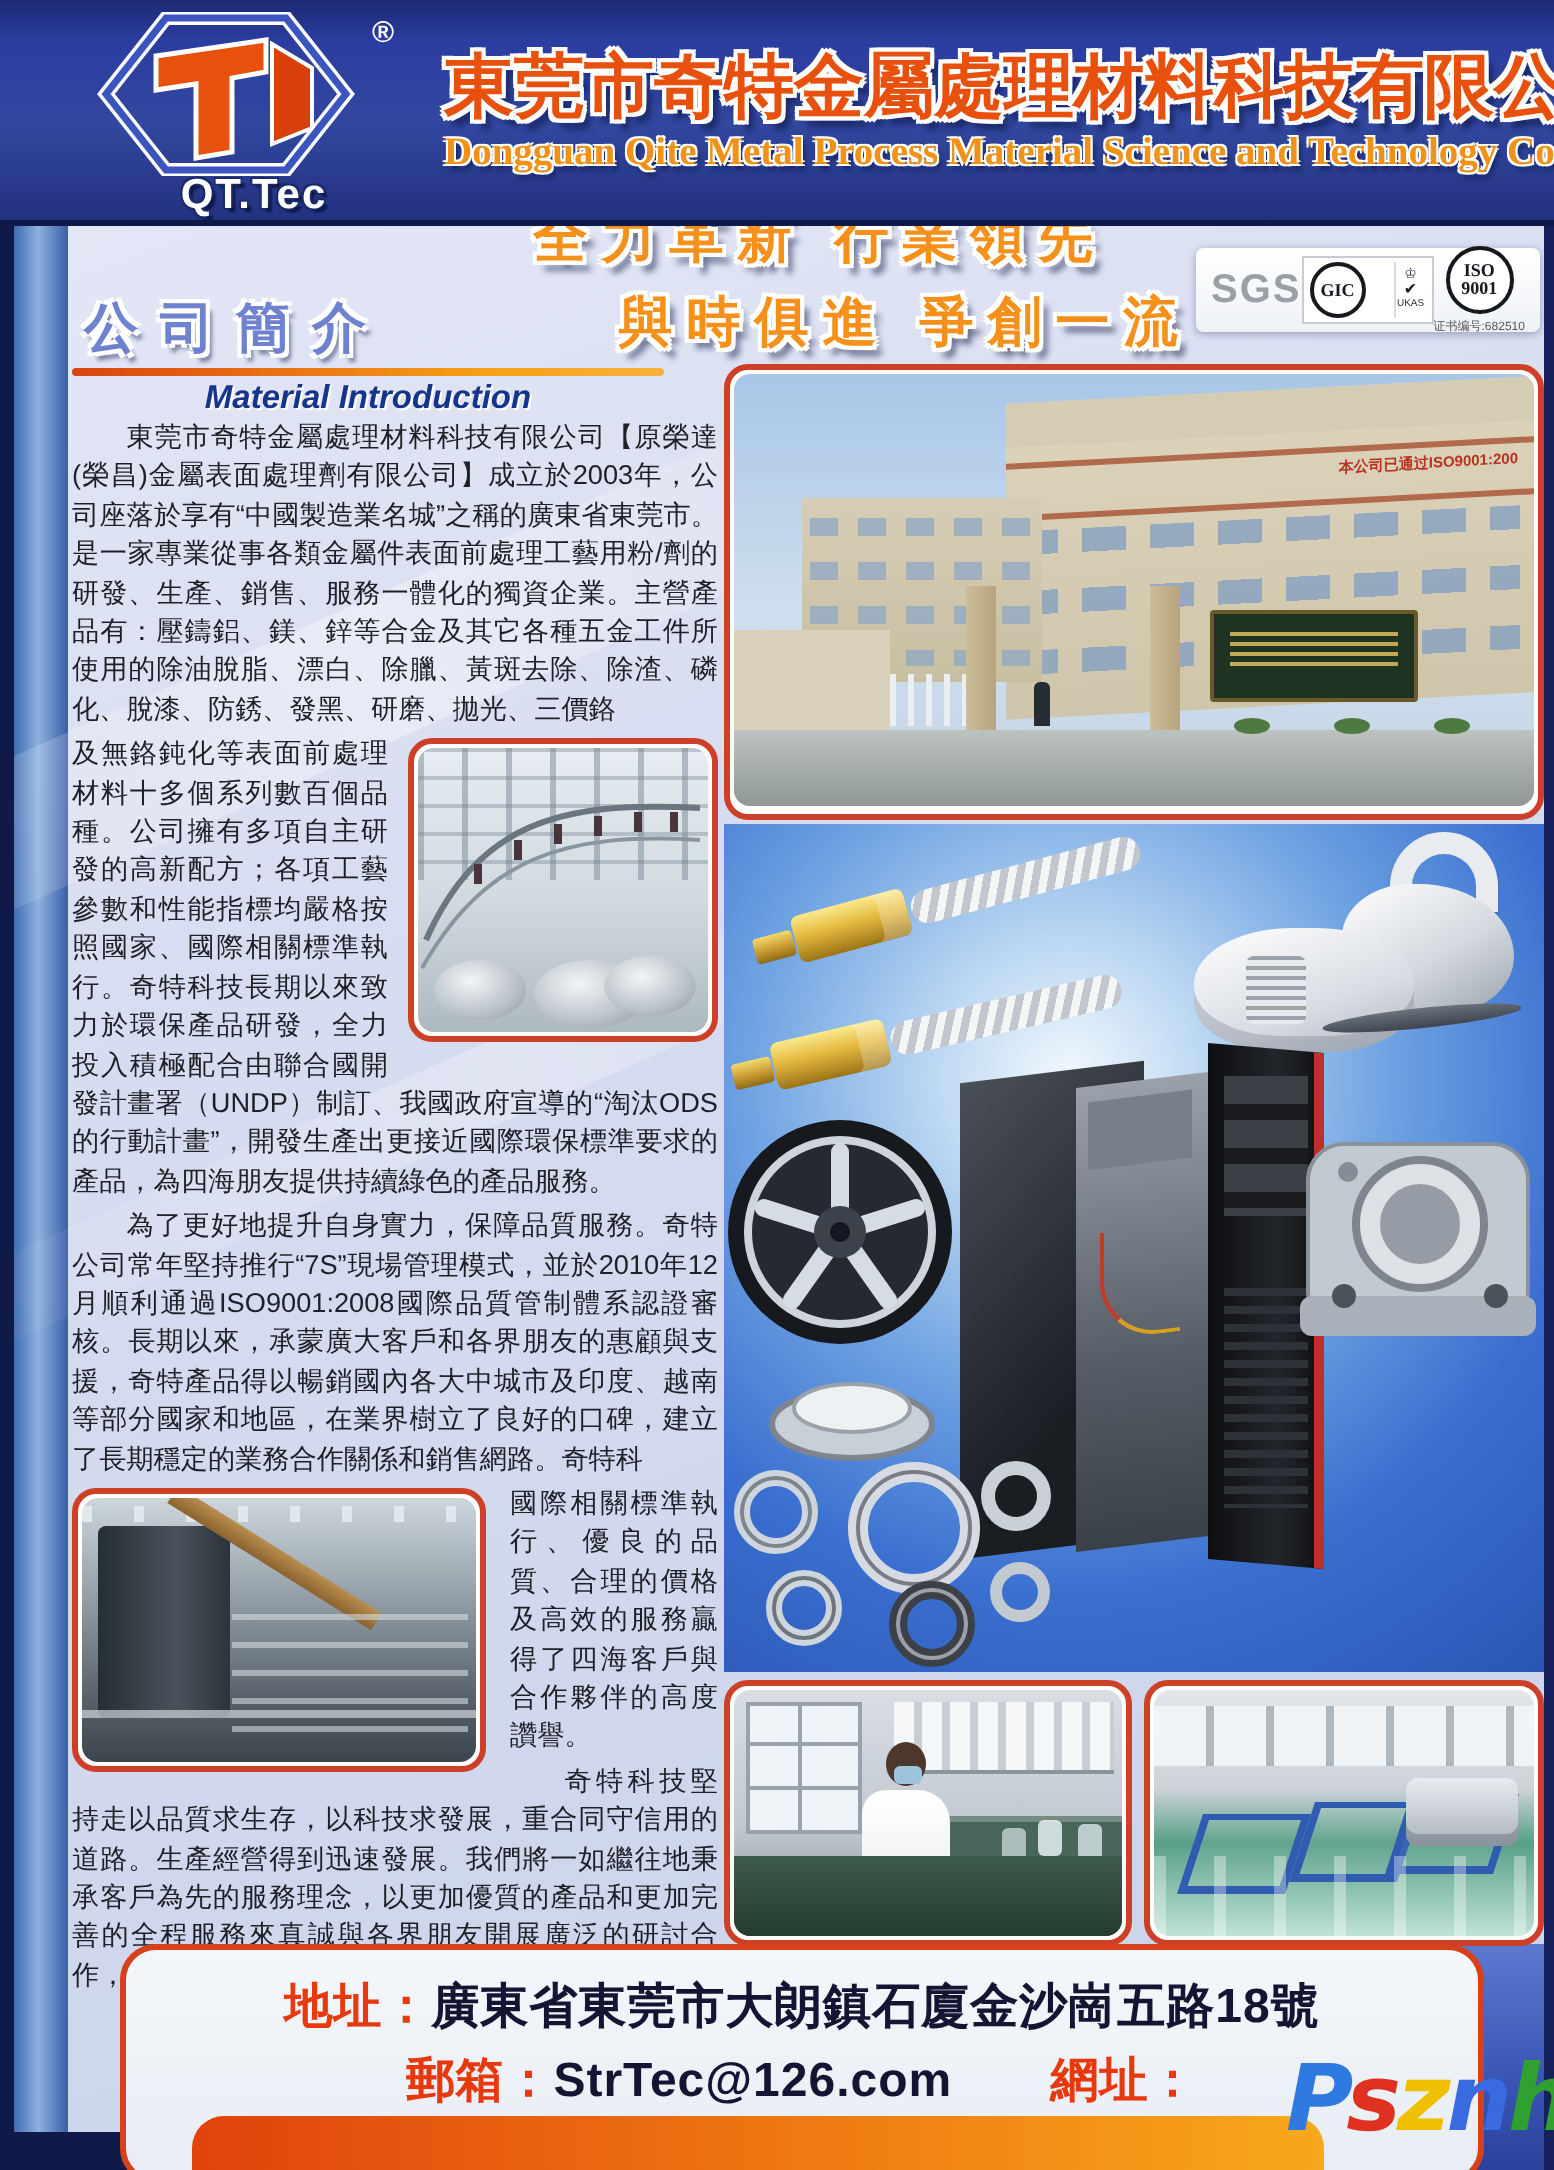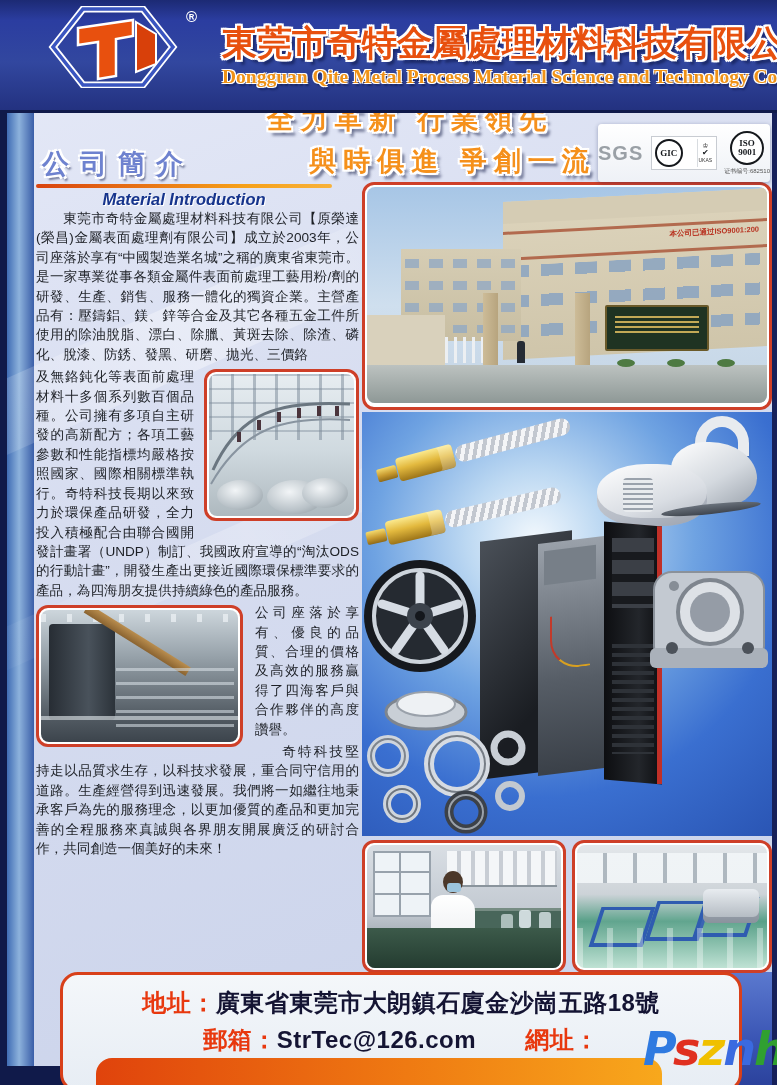--- a/index.html
+++ b/index.html
@@ -35,23 +35,23 @@
               font-size:19.5px; font-weight:bold; color:#ef9217; white-space:nowrap;
               text-shadow:-1px -1px 0 #fff,1px -1px 0 #fff,-1px 1px 0 #fff,1px 1px 0 #fff,2px 3px 2px rgba(8,16,60,.55); }
 
   
   .slogan { position:absolute; left:175px; top:101px; width:470px; z-index:4; font-weight:900;
             color:#f5901b; font-size:27px; letter-spacing:7px; }
   .slogan .sl1 { text-align:center; }
   .slogan .sl2 { text-align:center; padding-left:85px; margin-top:6px; }
 
   
-  .certs { position:absolute; left:598px; top:124px; width:172px; height:58px; z-index:4;
+  .certs { position:absolute; left:598px; top:124px; width:172px; height:42px; z-index:4;
            background:linear-gradient(180deg,#ffffff,#eef1f6); border-radius:4px;
-           box-shadow:0 1px 4px rgba(20,30,80,.35); display:flex; align-items:center; justify-content:space-between; }
+           box-shadow:0 1px 4px rgba(20,30,80,.35); display:flex; align-items:center; justify-content:center; }
   .sgs { color:#9aa0a6; font-weight:900; font-size:20px; letter-spacing:1px; }
   .gic-wrap { display:flex; align-items:center; gap:14px; border:1px solid #c8ccd2; padding:2px 3px; background:#fff; }
   .gic-circle { width:28px; height:28px; border:2.5px solid #15181c; border-radius:50%;
                 display:flex; align-items:center; justify-content:center;
                 font-size:9px; font-weight:900; color:#15181c; font-family:"Liberation Serif",serif; }
   .ukas-box { width:16px; height:28px; display:flex; flex-direction:column; align-items:center; justify-content:center;
               font-size:5px; color:#333; border-left:1px solid #d8dce0; }
   .ukas-box .crown { font-size:7px; line-height:6px; } .ukas-box .check { color:#15181c; font-size:8px; line-height:8px; }
   .iso-wrap { display:flex; flex-direction:column; align-items:center; }
   .iso-circle { width:34px; height:34px; border:2px solid #15181c; border-radius:50%; background:#fff;
@@ -238,20 +238,21 @@
 
   <div class="header">
     <div class="logo">
       <svg width="150" height="82" viewBox="0 0 150 82">
         <polygon points="45,3 105,3 135,41 105,79 45,79 15,41" fill="none" stroke="#ffffff" stroke-width="7"></polygon>
         <polygon points="45,3 105,3 135,41 105,79 45,79 15,41" fill="none" stroke="#3a55c0" stroke-width="3.5"></polygon>
         <polygon points="40,22 95,14 95,30 78,33 78,70 60,73 60,36 40,39" fill="#e8500e" stroke="#fff" stroke-width="2.5"></polygon>
         <polygon points="98,16 118,28 118,58 98,66" fill="#d8400a" stroke="#fff" stroke-width="2"></polygon>
       </svg>
       <span class="logo-reg">®</span>
+      <div class="logo-text">QT.Tec</div>
     </div>
     <div class="cname-zh outline-w">東莞市奇特金屬處理材料科技有限公司</div>
     <div class="cname-en">Dongguan Qite Metal Process Material Science and Technology Co.,Ltd.</div>
   </div>
 
   <div class="slogan">
     <div class="sl1 outline-w">全力革新 行業領先</div>
     <div class="sl2 outline-w">與時俱進 爭創一流</div>
   </div>
 
@@ -296,31 +297,32 @@
                 <rect x="126" y="32" width="4" height="10"></rect>
             </g>
           </svg>
           <span class="tank t1" style="display:block;"></span>
           <span class="tank t2" style="display:block;"></span>
           <span class="tank t3" style="display:block;"></span>
         </span>
       </span>
       <span>及無鉻鈍化等表面前處理材料十多個系列數百個品種。公司擁有多項自主研發的高新配方；各項工藝參數和性能指標均嚴格按照國家、國際相關標準執行。奇特科技長期以來致力於環保產品研發，全力投入積極配合由聯合國開發計畫署（UNDP）制訂、我國政府宣導的“淘汰ODS的行動計畫”，開發生產出更接近國際環保標準要求的產品，為四海朋友提供持續綠色的產品服務。</span>
     </p>
+    <p class="indent">為了更好地提升自身實力，保障品質服務。奇特公司常年堅持推行“7S”現場管理模式，並於2010年12月順利通過ISO9001:2008國際品質管制體系認證審核。長期以來，承蒙廣大客戶和各界朋友的惠顧與支援，奇特產品得以暢銷國內各大中城市及印度、越南等部分國家和地區，在業界樹立了良好的口碑，建立了長期穩定的業務合作關係和銷售網路。奇特科</p>
     <p>
       <span class="frame float-l" style="display:block;">
         <span class="ph ph-fact" style="display:block;height:132px;">
           <span class="lights" style="display:block;"></span>
           <span class="machine" style="display:block;"></span>
           <span class="pipe" style="display:block;"></span>
           <span class="rack" style="display:block;"></span>
           <span class="rail" style="display:block;"></span>
         </span>
       </span>
-      <span>公司座落於享有、優良的品質、合理的價格及高效的服務贏得了四海客戶與合作夥伴的高度讚譽。</span>
+      <span>國際相關標準執行、優良的品質、合理的價格及高效的服務贏得了四海客戶與合作夥伴的高度讚譽。</span>
     </p>
     <p class="indent">奇特科技堅持走以品質求生存，以科技求發展，重合同守信用的道路。生產經營得到迅速發展。我們將一如繼往地秉承客戶為先的服務理念，以更加優質的產品和更加完善的全程服務來真誠與各界朋友開展廣泛的研討合作，共同創造一個美好的未來！</p>
   </div>
 
   <div class="frame building">
     <div class="ph ph-bldg" style="height:216px;">
       <div class="main">
         <div class="stripe s1"></div>
           <div class="stripe s2"></div>
         <div class="wins"></div>

